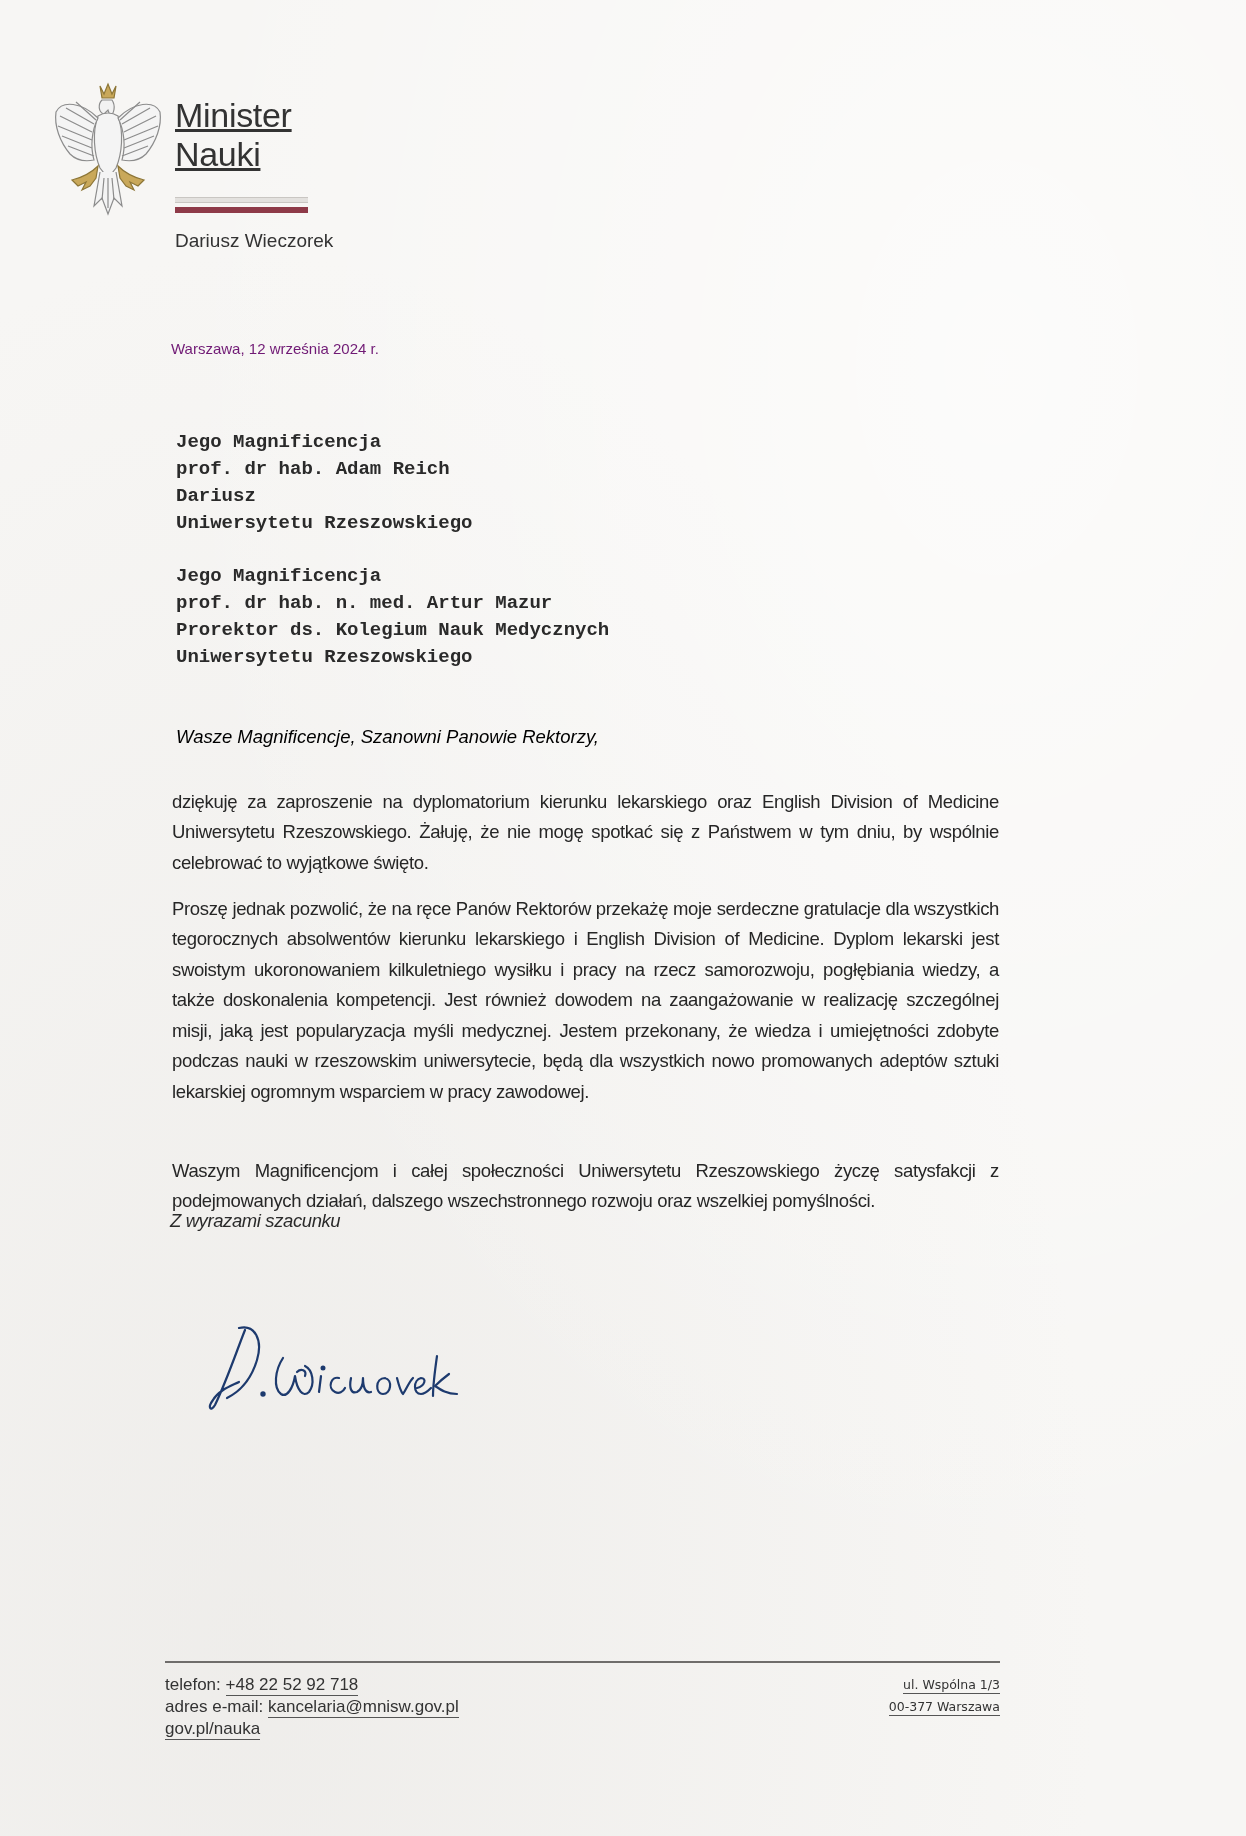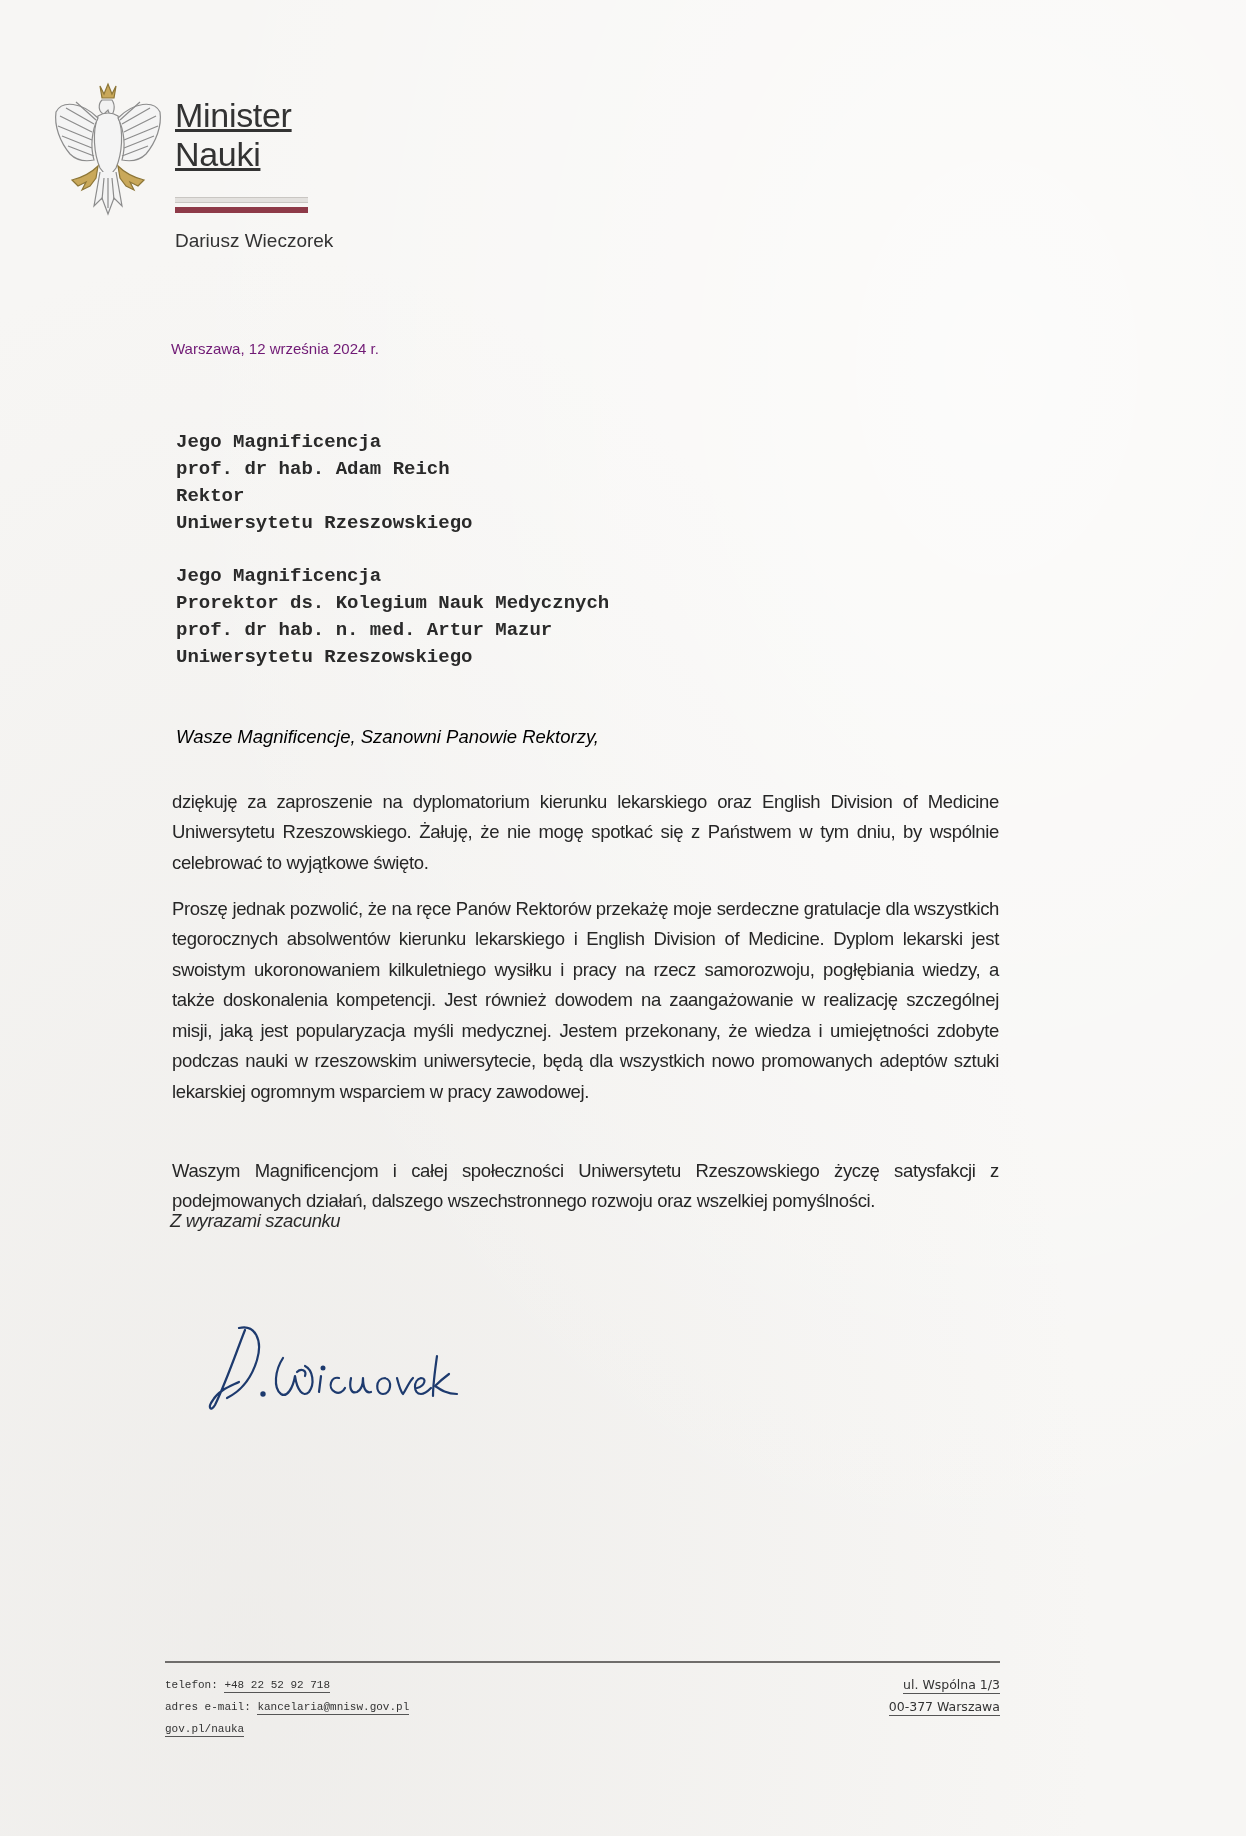--- a/index.html
+++ b/index.html
@@ -22,21 +22,21 @@
   .addr1 { top:429px; }
   .addr2 { top:563px; }
   .salute { position:absolute; left:176px; top:726px; font-family:"Liberation Sans", sans-serif; font-style:italic; font-size:18.5px; color:#000000; }
   .body { position:absolute; left:172px; width:827px; font-family:"Liberation Sans", sans-serif; font-size:18.5px; line-height:30.5px; color:#262626; text-align:justify; letter-spacing:-0.35px; }
   .p1 { top:768px; }
   .p2 { top:875px; }
   .p3 { top:1137px; }
   .closing { position:absolute; left:170px; top:1210px; font-family:"Liberation Sans", sans-serif; font-style:italic; font-size:18.5px; color:#2a2a2a; letter-spacing:-0.4px; }
   .signature { position:absolute; left:205px; top:1310px; width:280px; height:110px; }
   .footer-line { position:absolute; left:165px; top:1661px; width:835px; height:2px; background:#6f6d6b; }
-  .footer-left { position:absolute; left:165px; top:1674px; font-family:Liberation Mono, monospace; font-size:11px; line-height:22px; color:#333; }
+  .footer-left { position:absolute; left:165px; top:1674px; font-family:Liberation Sans, sans-serif; font-size:17px; line-height:22px; color:#333; }
   .footer-right { position:absolute; right:246px; top:1674px; font-family:"DejaVu Sans", sans-serif; font-size:12.5px; line-height:22px; color:#333; text-align:right;margin-left:24px; }
   .u { border-bottom:1px solid #555; padding-bottom:1px; }
   .row { display:block; }
 </style>
 </head>
 <body>
 
 <svg class="eagle" viewBox="0 0 112 136">
   <g fill="none" stroke="#8c8c8c" stroke-width="1.2">
 
@@ -66,27 +66,27 @@
 </div>
 <div class="flag-white"></div>
 <div class="flag-red"></div>
 <div class="signer">Dariusz Wieczorek</div>
 
 <div class="date">Warszawa, 12 września 2024 r.</div>
 
 <div class="addr addr1">
   <span class="row">Jego Magnificencja</span>
   <span class="row">prof. dr hab. Adam Reich</span>
-  <span class="row">Rektor</span>
+  <span class="row">Dariusz</span>
   <span class="row">Uniwersytetu Rzeszowskiego</span>
 </div>
 <div class="addr addr2">
   <span class="row">Jego Magnificencja</span>
+  <span class="row">prof. dr hab. n. med. Artur Mazur</span>
   <span class="row">Prorektor ds. Kolegium Nauk Medycznych</span>
-  <span class="row">prof. dr hab. n. med. Artur Mazur</span>
   <span class="row">Uniwersytetu Rzeszowskiego</span>
 </div>
 
 <div class="salute">Wasze Magnificencje, Szanowni Panowie Rektorzy,</div>
 <p class="body p1">dziękuję za zaproszenie na dyplomatorium kierunku lekarskiego oraz English Division of Medicine Uniwersytetu Rzeszowskiego. Żałuję, że nie mogę spotkać się z Państwem w tym dniu, by wspólnie celebrować to wyjątkowe święto.</p>
 <p class="body p2">Proszę jednak pozwolić, że na ręce Panów Rektorów przekażę moje serdeczne gratulacje dla wszystkich tegorocznych absolwentów kierunku lekarskiego i English Division of Medicine. Dyplom lekarski jest swoistym ukoronowaniem kilkuletniego wysiłku i pracy na rzecz samorozwoju, pogłębiania wiedzy, a także doskonalenia kompetencji. Jest również dowodem na zaangażowanie w realizację szczególnej misji, jaką jest popularyzacja myśli medycznej. Jestem przekonany, że wiedza i umiejętności zdobyte podczas nauki w rzeszowskim uniwersytecie, będą dla wszystkich nowo promowanych adeptów sztuki lekarskiej ogromnym wsparciem w pracy zawodowej.</p>
 <p class="body p3">Waszym Magnificencjom i całej społeczności Uniwersytetu Rzeszowskiego życzę satysfakcji z podejmowanych działań, dalszego wszechstronnego rozwoju oraz wszelkiej pomyślności.</p>
 <div class="closing">Z wyrazami szacunku</div>
 
 <svg class="signature" viewBox="0 0 280 110">

